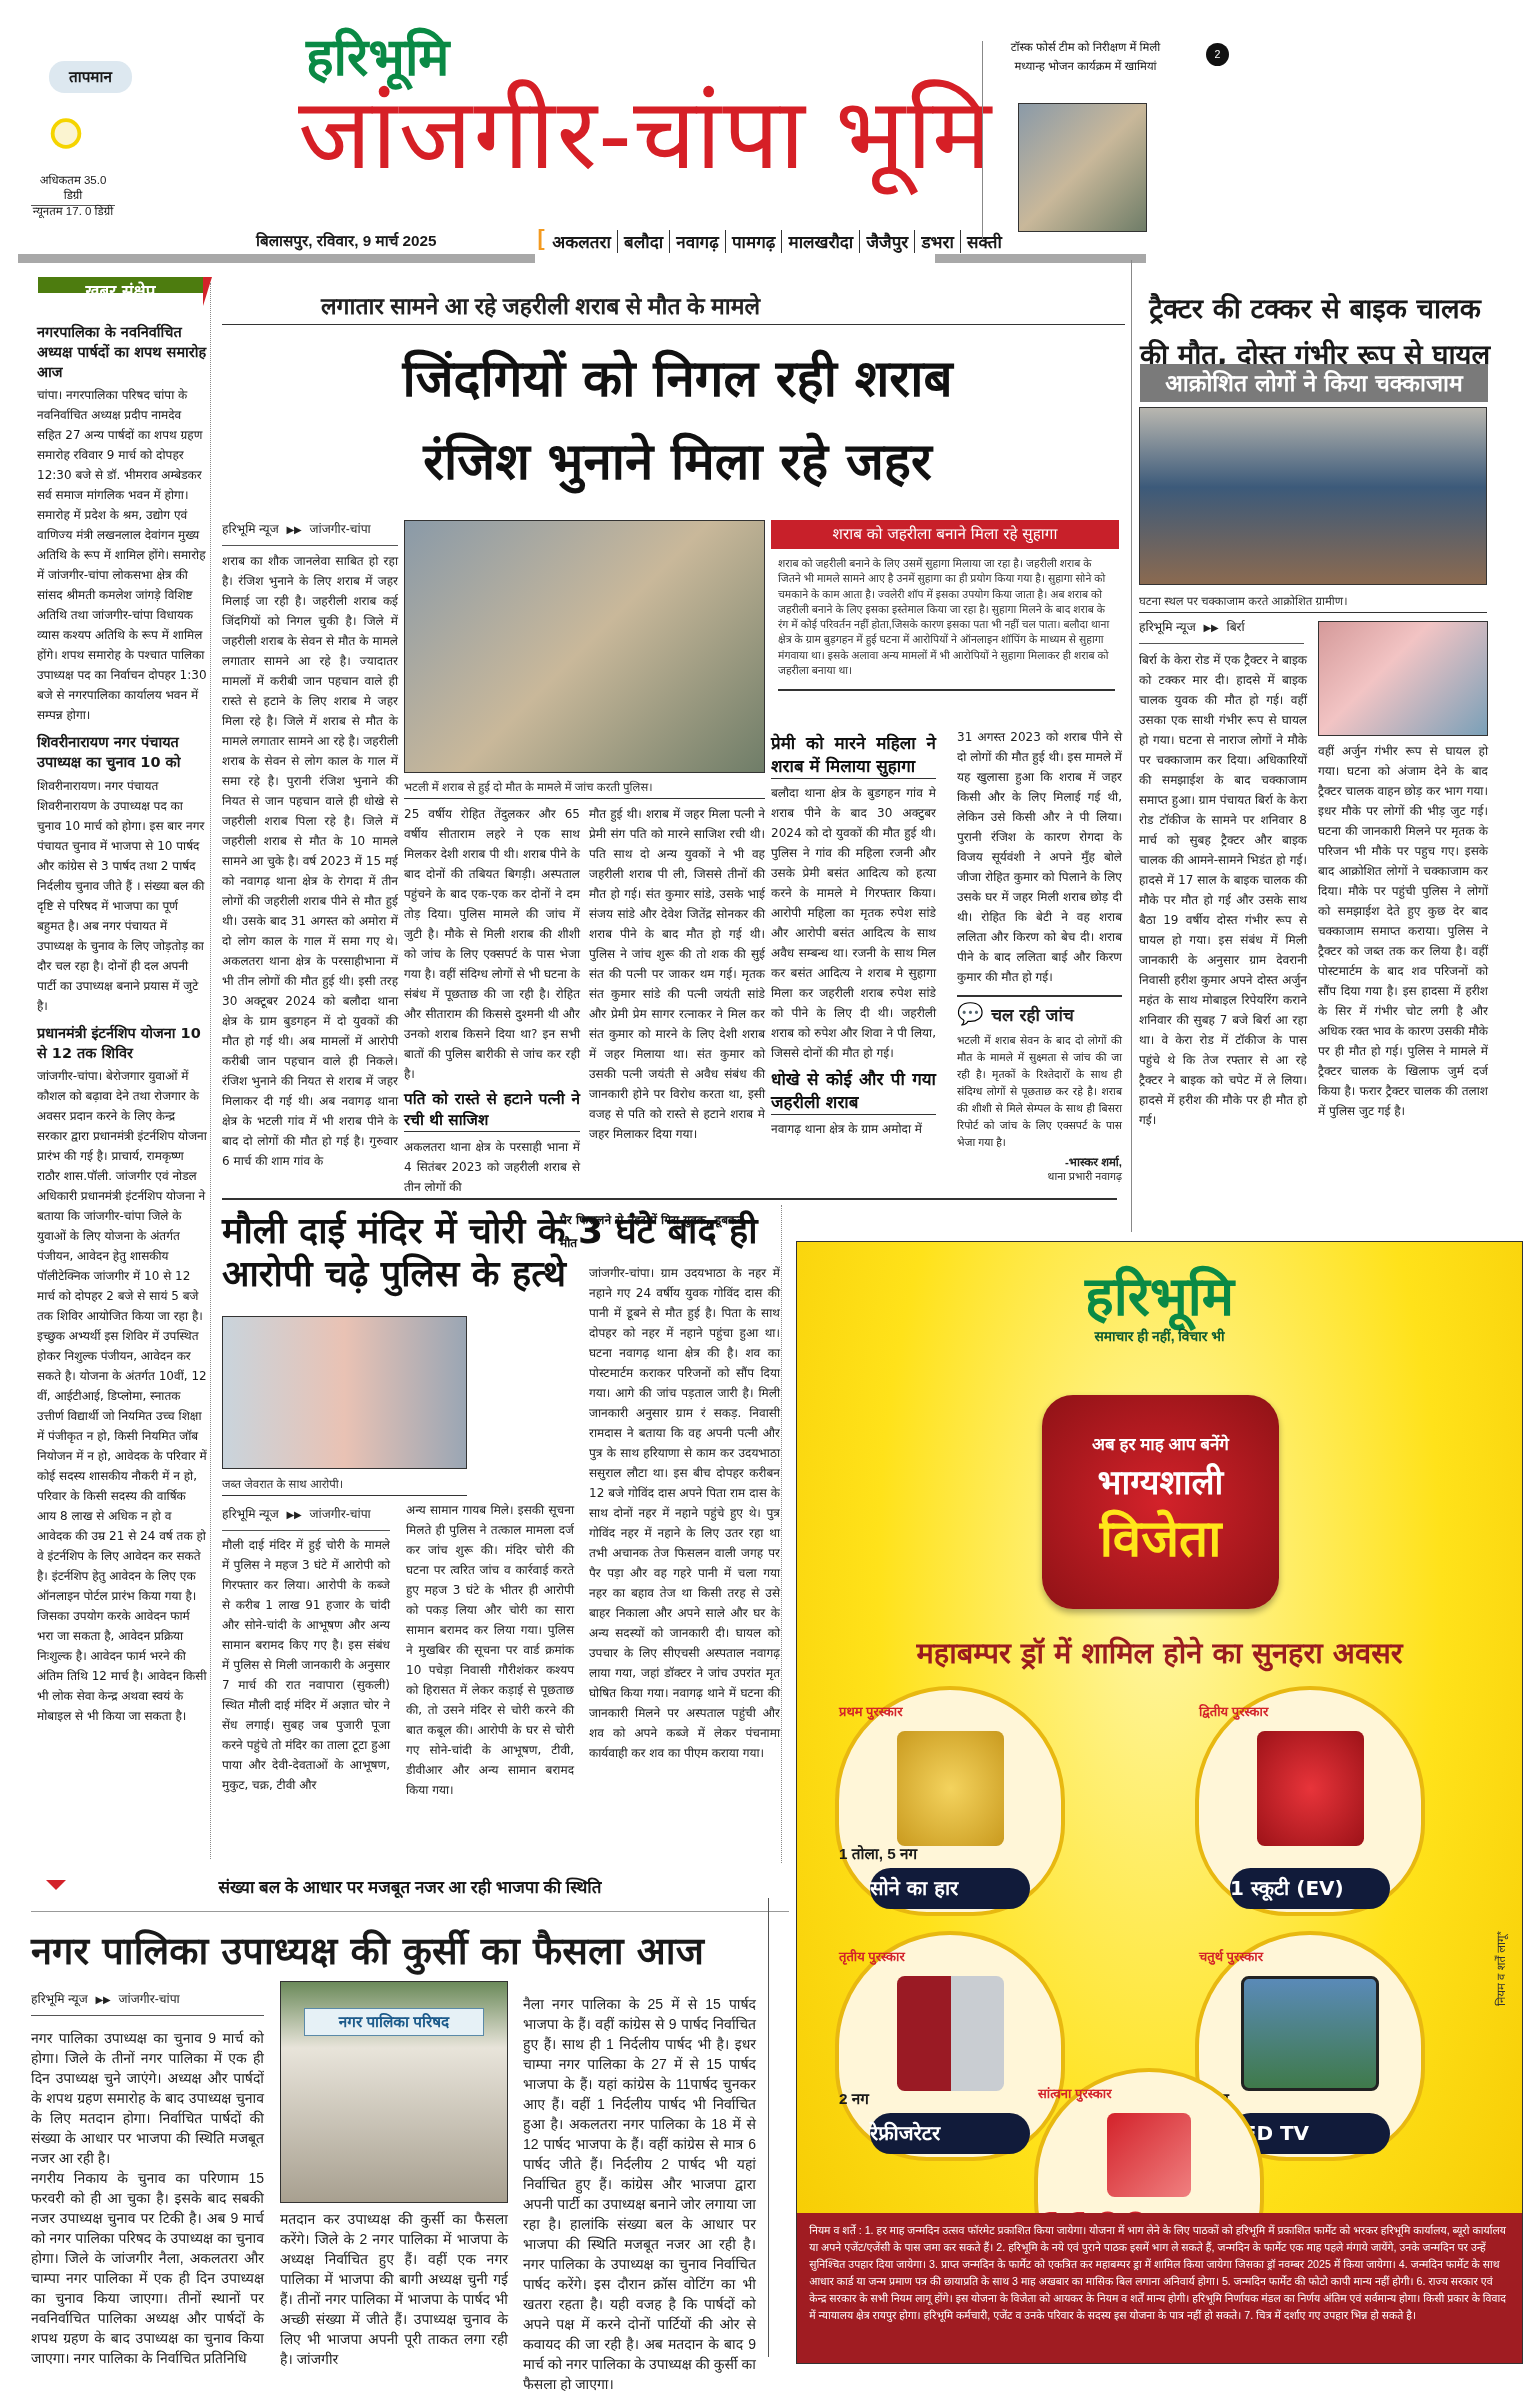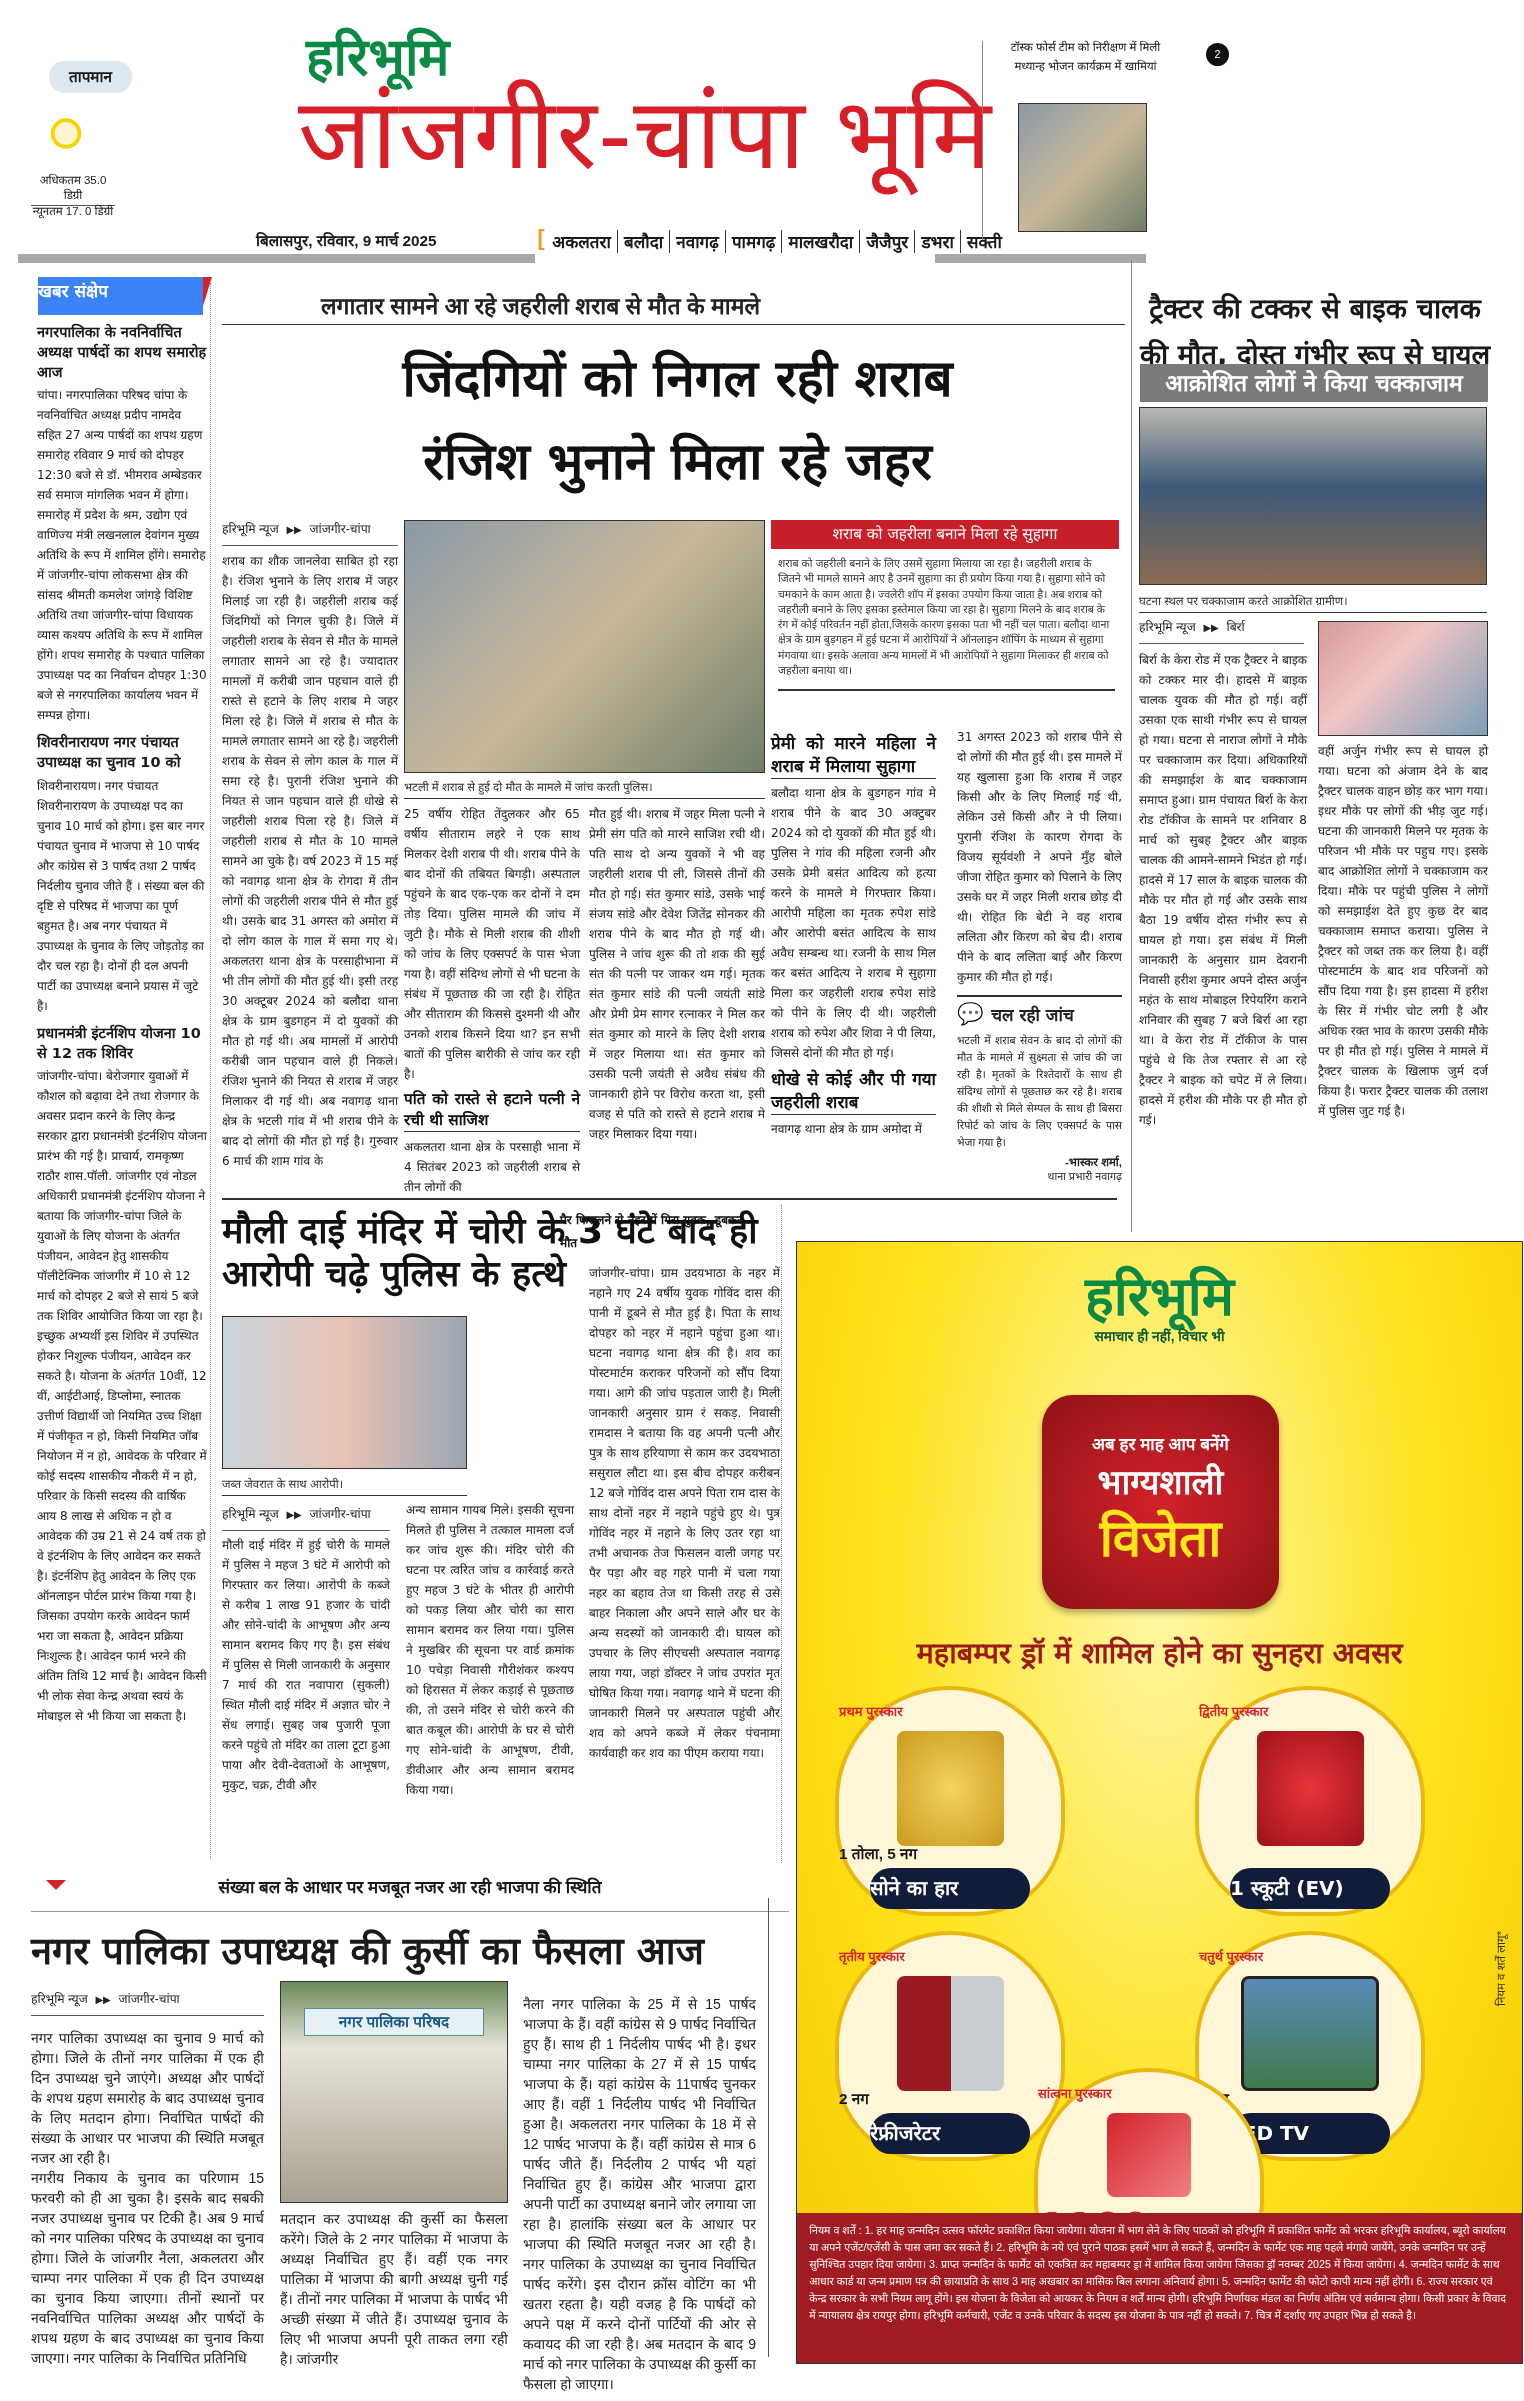--- a/index.html
+++ b/index.html
@@ -20,21 +20,21 @@
 #title{left:298px;top:84px;font:300 99px/1 "Liberation Sans",sans-serif;color:#d61f26;letter-spacing:1.5px;font-weight:normal}
 #dateline{left:256px;top:230px;font:bold 15.3px "Liberation Sans",sans-serif}
 #towns{left:536px;top:230px;font:bold 17px "Liberation Sans",sans-serif;display:flex;gap:0}
 #towns span{padding:0 6.1px;border-right:0.8px solid #333}
 #towns span:last-child{border-right:none}
 .grey-rule{position:absolute;height:9.2px;background:#a8a8a8}
 
 #teaser-num{left:1206px;top:43px;width:23px;height:23px;border-radius:50%;background:#111;color:#fff;text-align:center;font:10.7px/23px "Liberation Sans",sans-serif}
 #teaser-text{left:1255px;top:37px;width:253px;text-align:center;font:11.5px/19px "Liberation Sans",sans-serif}
 
-#brief-tag{left:38px;top:277px;width:165px;height:38px;background:#3b82f6;color:#fff;font:bold 17px/29px "DejaVu Sans",sans-serif;}
+#brief-tag{left:38px;top:277px;width:165px;height:16px;background:#4d7c0f;color:#fff;font:bold 17px/29px "DejaVu Sans",sans-serif;text-align:center}
 #brief-tag::after{content:"";position:absolute;right:-9.2px;top:0;border-left:9.2px solid #d3222a;border-bottom:29px solid transparent}
 .side-h{font:bold 14.5px/20px "DejaVu Sans",sans-serif;margin:7.7px 0 3.1px}
 .side-p{font:12px/20px "DejaVu Sans",sans-serif;text-align:left}
 
 #kicker{left:321px;top:289px;font:bold 23px "Liberation Sans",sans-serif;color:#222}
 #main-head{left:230px;top:337px;width:895px;text-align:center;font:bold 51px/83px "DejaVu Sans",sans-serif;color:#111}
 #red-band{left:771px;top:520px;width:348px;height:29px;background:#c8202a;color:#fff;font:15.3px/29px "DejaVu Sans",sans-serif;text-align:center}
 #chal{font:bold 17px "DejaVu Sans",sans-serif}
 
 #rhead{left:1139px;top:285px;width:352px;font:bold 27.5px/46px "DejaVu Sans",sans-serif;text-align:center}

